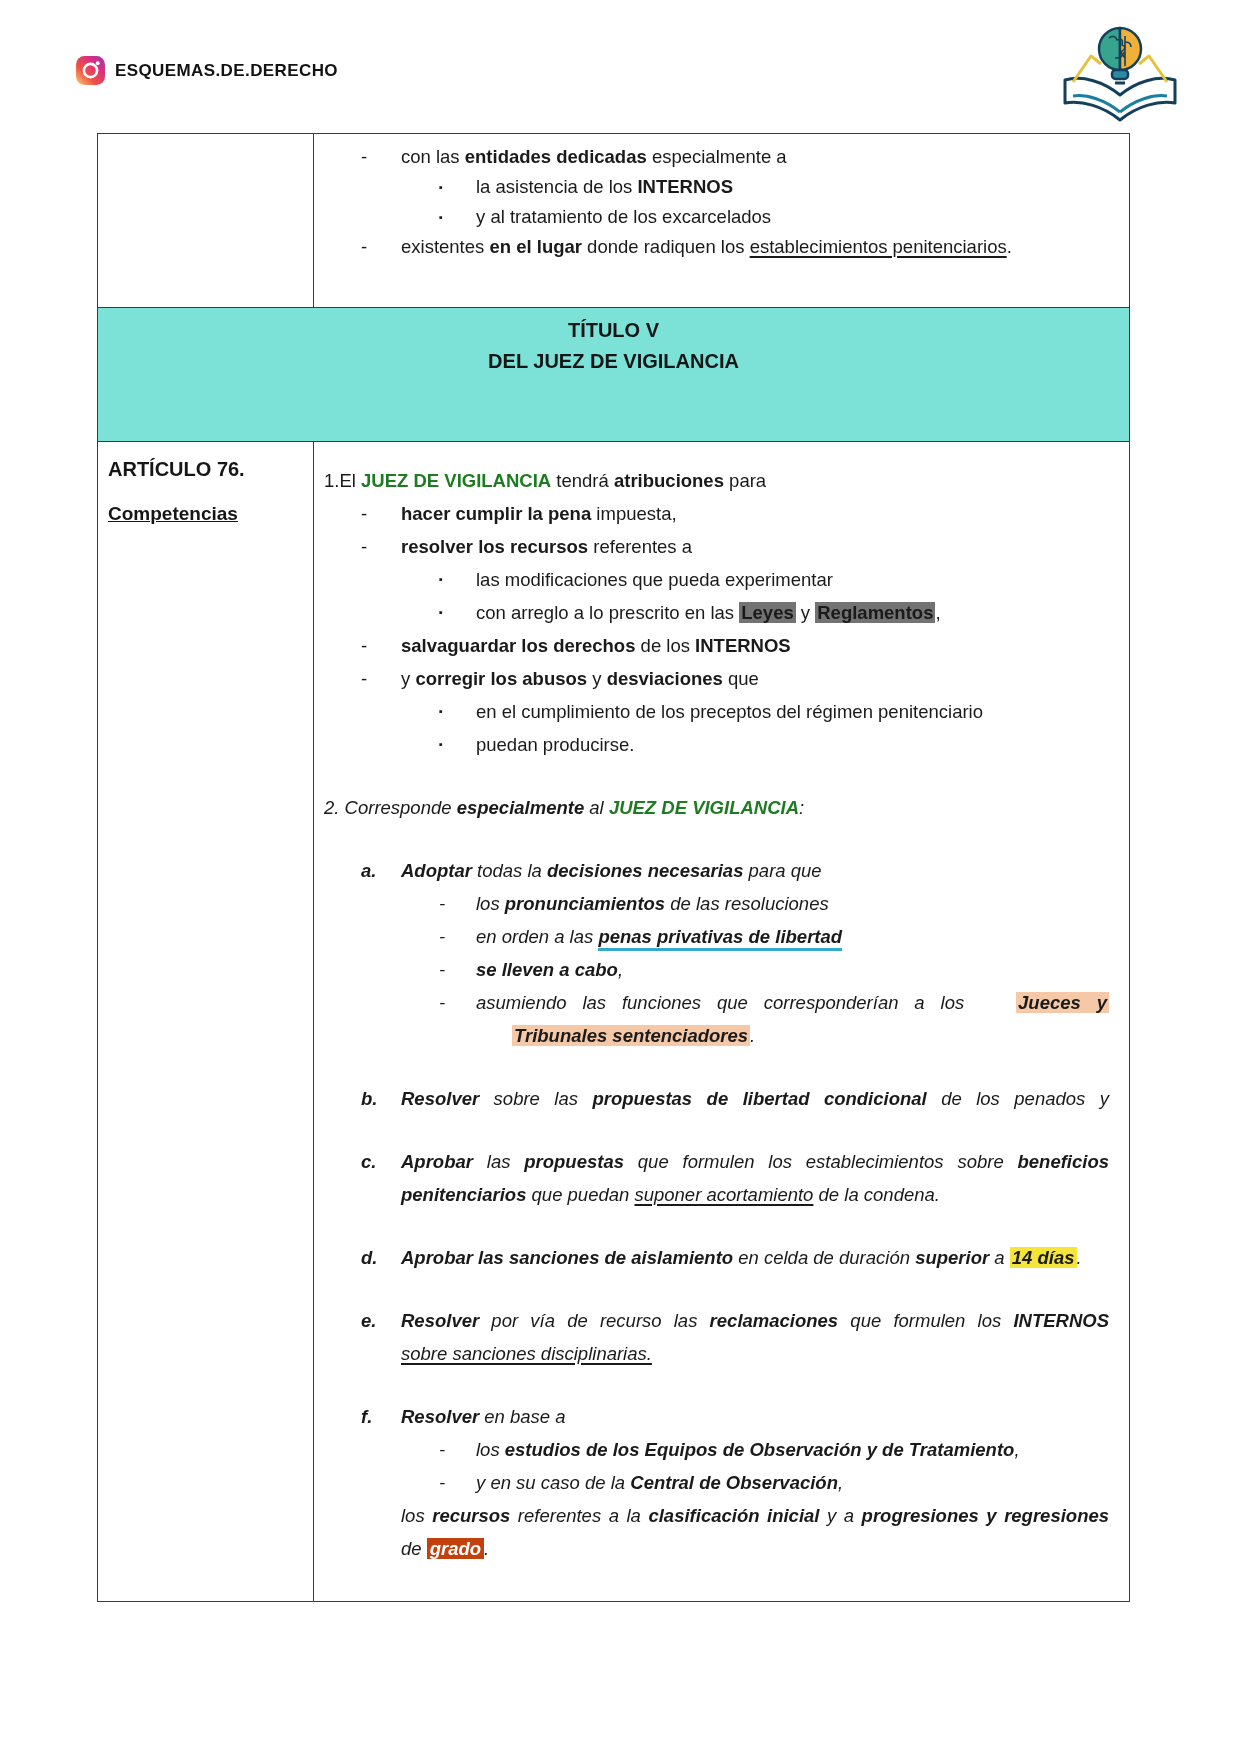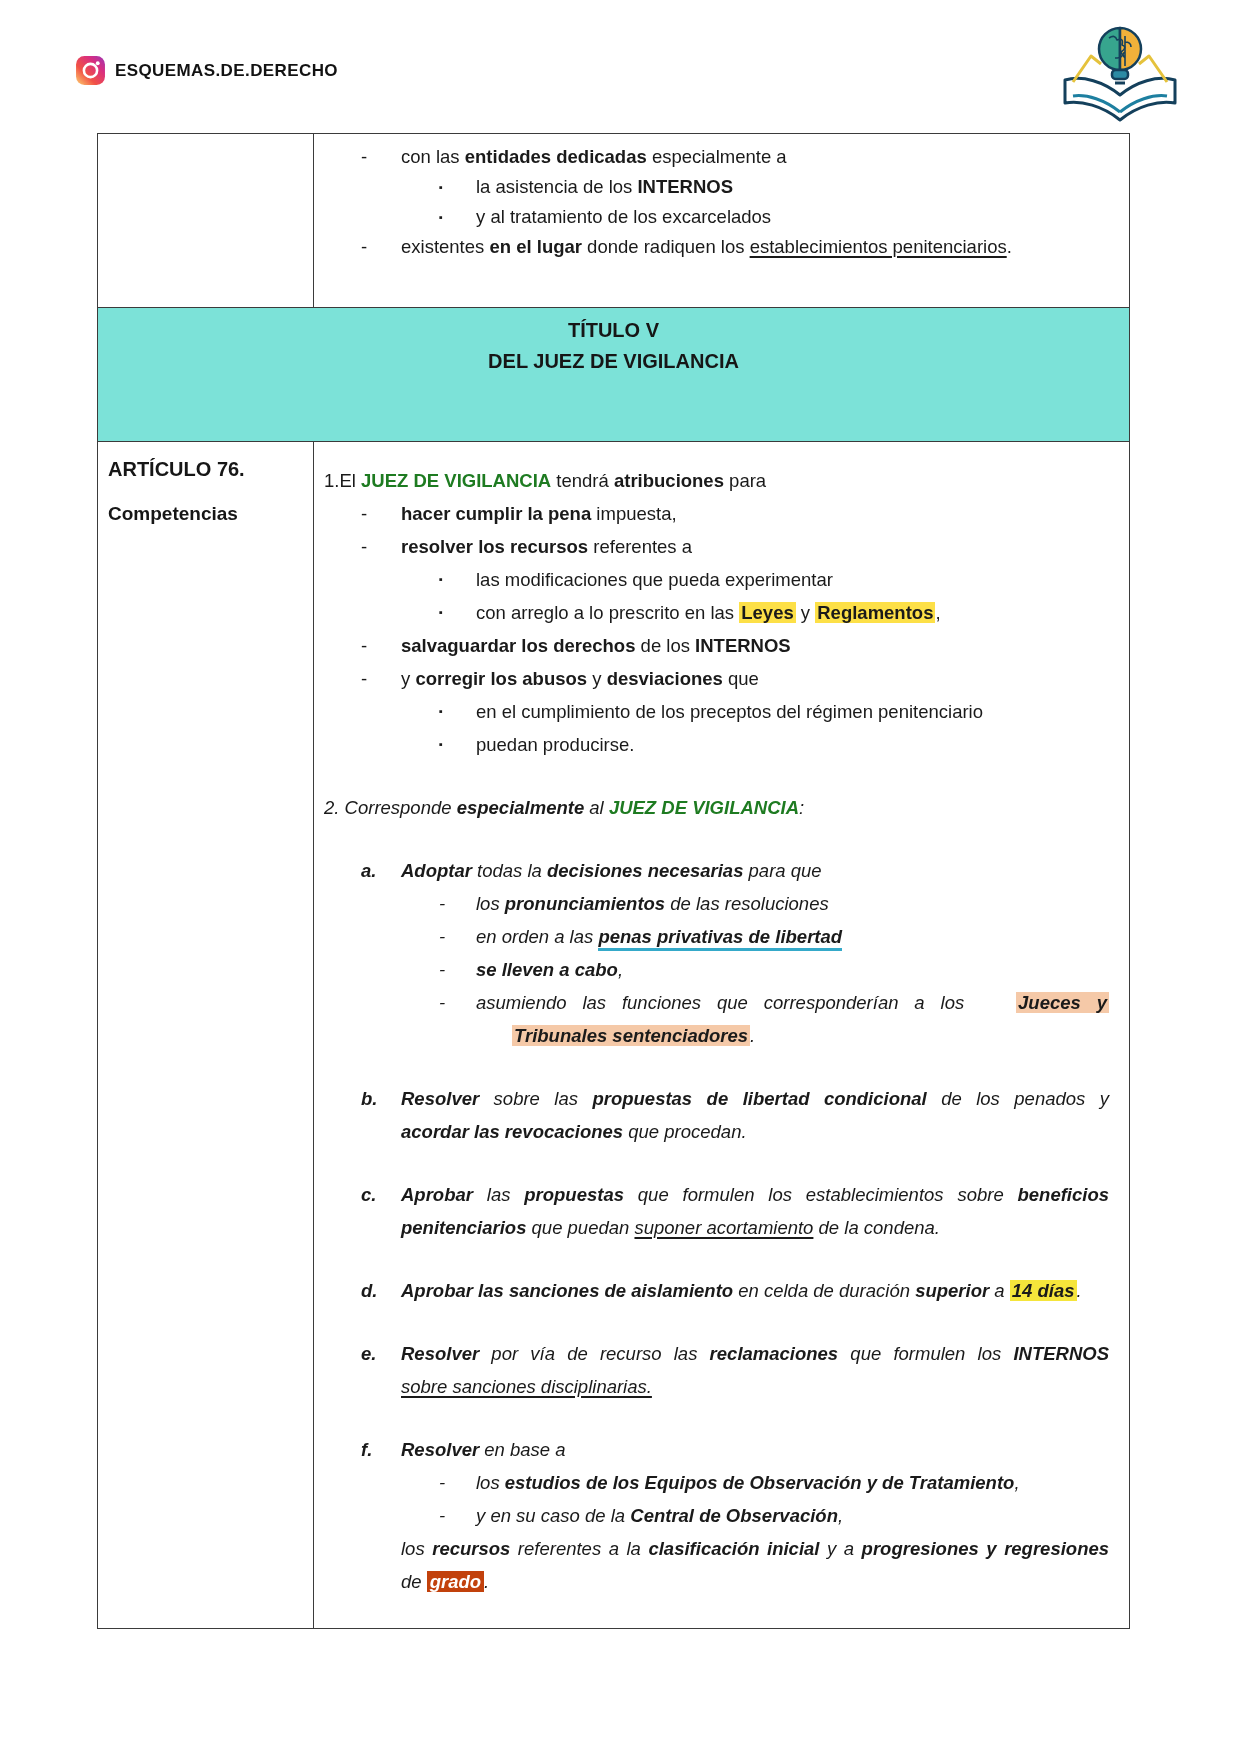--- a/index.html
+++ b/index.html
@@ -30,40 +30,40 @@
   .banner{
     border-top:1.5px solid #3b3b3b;border-bottom:1.5px solid #3b3b3b;
     background:#7CE2D8;text-align:center;
     padding:7px 0 64px 0;
   }
   .banner .bline{font-size:20px;font-weight:bold;line-height:31px;color:#161616;}
 
   .main{min-height:1159px;}
   .main .cell-left{padding:16px 8px 0 10px;}
   .article-title{font-size:20px;font-weight:bold;color:#161616;}
-  .article-sub{font-size:19px;font-weight:bold;margin-top:22px;color:#161616;}
+  .article-sub{font-size:19px;font-weight:bold;margin-top:22px;color:#161616;text-decoration:underline;}
   .main .cell-right{padding:13px 20px 30px 10px;}
 
   
   .line{position:relative;font-size:18.5px;line-height:33px;}
   .lvl-0{padding-left:0;}
   .lvl-1{padding-left:77px;}
   .lvl-2{padding-left:152px;}
   .marker{position:absolute;top:0;}
   .lvl-1 > .marker{left:37px;}
   .lvl-2 > .marker{left:115px;}
   .marker.letter{font-weight:bold;}
   .marker.square{font-size:11px;}
   .just{text-align:justify;text-align-last:justify;}
   .block{margin-top:9px;}
   .block + .block{margin-top:30px;font-style:italic;}
 
   .bold{font-weight:bold;}
   .green{color:#1E7B21;}
-  .hl-yellow{background:#fde047;padding:0 2px;}
+  .hl-yellow{background:#737373;padding:0 2px;}
   .hl-bright{background:#F5E53B;padding:0 2px;}
   .hl-peach{background:#F5C9A8;padding:0 2px;margin-left:36px;}
   .hl-pink{background:#c2410c;color:#ffffff;padding:0 3px;}
   .ul-black{text-decoration:underline;text-decoration-thickness:1.5px;text-underline-offset:3px;}
   .ul-teal{border-bottom:3px solid #35A9C9;padding-bottom:1px;}
 
   .footer{width:1033px;margin:16px 0 0 97px;text-align:center;padding-right:118px;box-sizing:border-box;
     font-size:19px;color:#222;}
 </style>
 </head>
@@ -154,21 +154,20 @@
           <div class="block">
             <div class="line lvl-1"><span class="marker letter">a.</span><span class="run bold">Adoptar</span><span class="run"> todas la </span><span class="run bold">decisiones necesarias</span><span class="run"> para que</span></div>
             <div class="line lvl-2"><span class="marker dash">-</span><span class="run">los </span><span class="run bold">pronunciamientos</span><span class="run"> de las resoluciones</span></div>
             <div class="line lvl-2"><span class="marker dash">-</span><span class="run">en orden a las </span><span class="run bold ul-teal">penas privativas de libertad</span></div>
             <div class="line lvl-2"><span class="marker dash">-</span><span class="run bold">se lleven a cabo</span><span class="run">,</span></div>
             <div class="line lvl-2 just"><span class="marker dash">-</span><span class="run">asumiendo las funciones que corresponderían a los </span><span class="run bold hl-peach">Jueces y</span></div>
             <div class="line lvl-2"><span class="run bold hl-peach">Tribunales sentenciadores</span><span class="run">.</span></div>
           </div>
           <div class="block">
             <div class="line lvl-1 just"><span class="marker letter">b.</span><span class="run bold">Resolver</span><span class="run"> sobre las </span><span class="run bold">propuestas de libertad condicional</span><span class="run"> de los penados y</span></div>
-            <div class="line lvl-1"><span class="run bold">acordar las revocaciones</span><span class="run"> que procedan.</span></div>
           </div>
           <div class="block">
             <div class="line lvl-1 just"><span class="marker letter">c.</span><span class="run bold">Aprobar</span><span class="run"> las </span><span class="run bold">propuestas</span><span class="run"> que formulen los establecimientos sobre </span><span class="run bold">beneficios</span></div>
             <div class="line lvl-1"><span class="run bold">penitenciarios</span><span class="run"> que puedan </span><span class="run ul-black">suponer acortamiento</span><span class="run"> de la condena.</span></div>
           </div>
           <div class="block">
             <div class="line lvl-1"><span class="marker letter">d.</span><span class="run bold">Aprobar las sanciones de aislamiento</span><span class="run"> en celda de duración </span><span class="run bold">superior</span><span class="run"> a </span><span class="run bold hl-bright">14 días</span><span class="run">.</span></div>
           </div>
           <div class="block">
             <div class="line lvl-1 just"><span class="marker letter">e.</span><span class="run bold">Resolver</span><span class="run"> por vía de recurso las </span><span class="run bold">reclamaciones</span><span class="run"> que formulen los </span><span class="run bold">INTERNOS</span></div>

